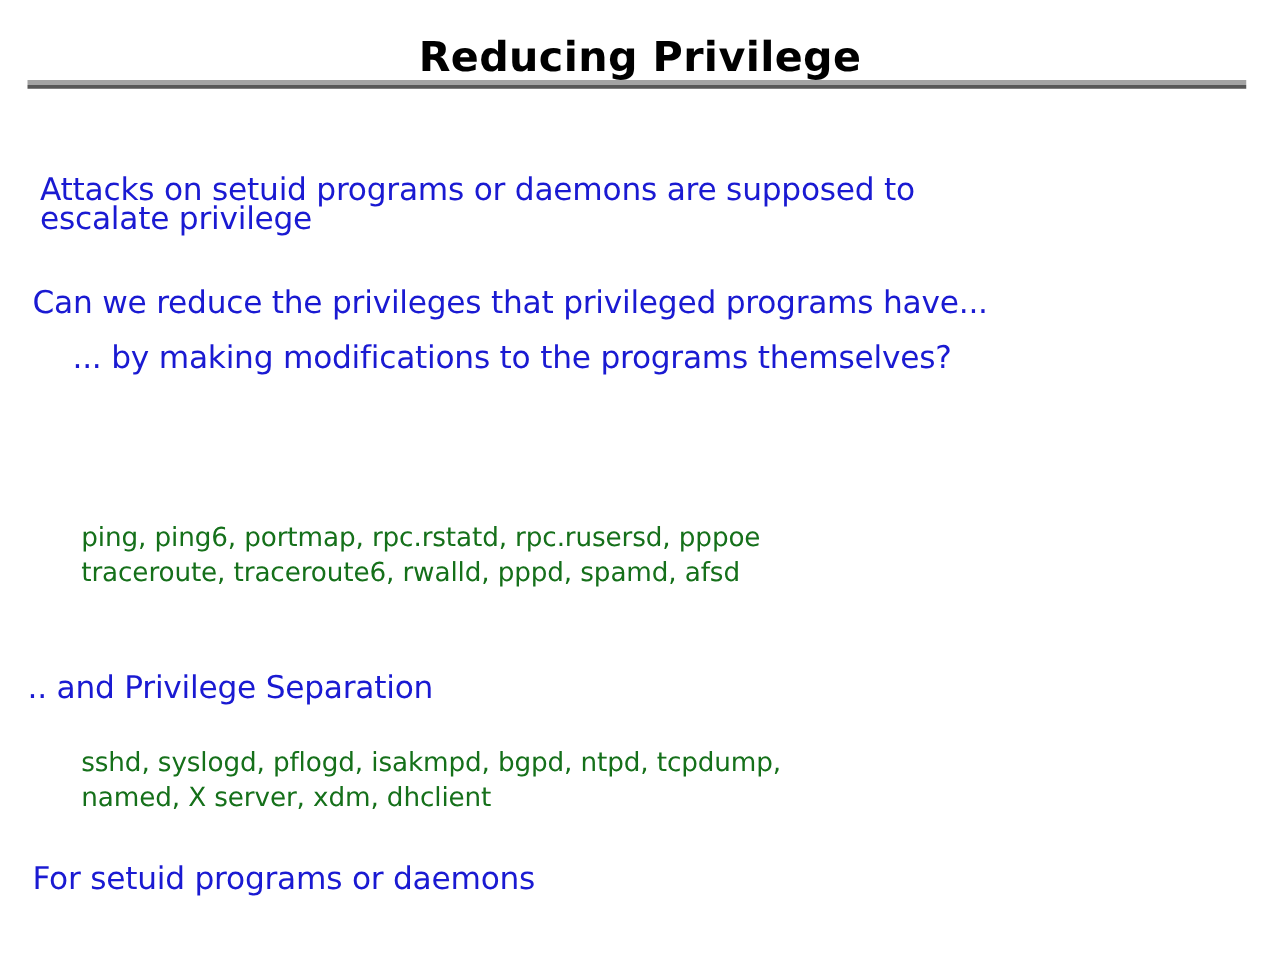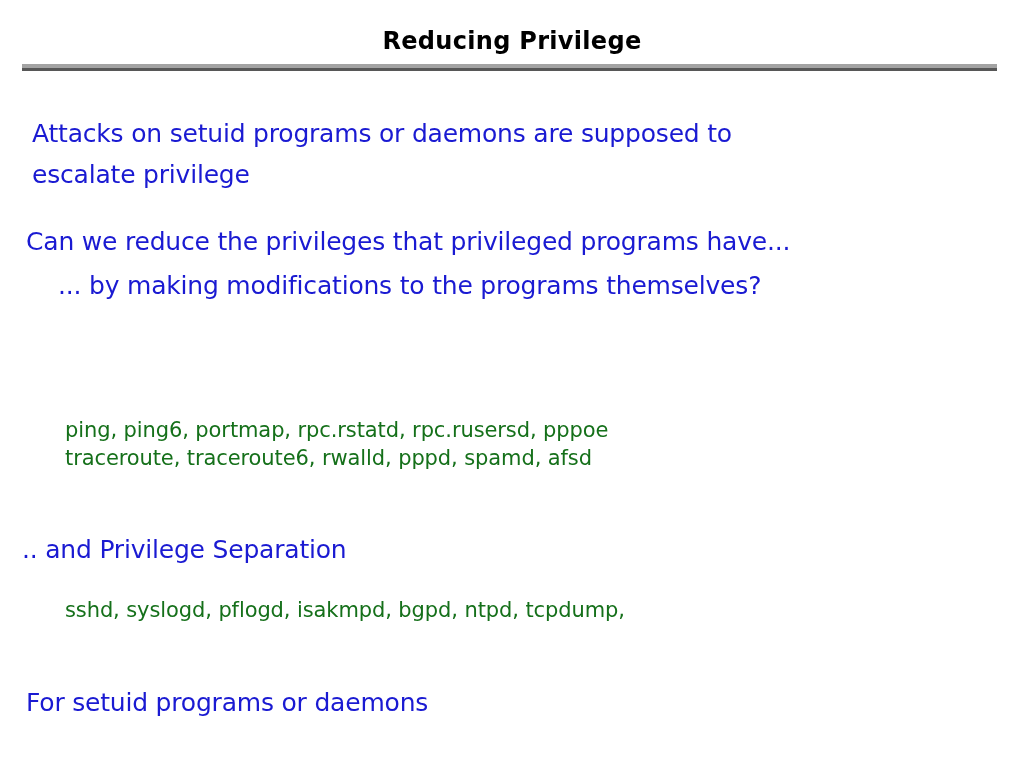--- a/index.html
+++ b/index.html
@@ -24,21 +24,21 @@
 
   
   .slide-title {
     position: absolute;
     left: 0;
     top: 28px;
     width: 1024px;
     text-align: center;
     font-family: "DejaVu Sans", sans-serif;
     font-weight: bold;
-    font-size: 24px;
+    font-size: 33px;
     letter-spacing: 0.3px;
     color: #000000;
     line-height: 1.1;
     white-space: nowrap;
   }
 
   
   .title-rule {
     position: absolute;
     left: 22px;
@@ -84,21 +84,21 @@
     position: absolute;
     color: #15701a;
     font-family: "DejaVu Sans", sans-serif;
     font-size: 21px;
     line-height: 20px;
     white-space: nowrap;
     letter-spacing: -0.1px;
   }
 
   
-  .p-attacks-1   { left: 32px;  top: 118px; text-align: center; }
+  .p-attacks-1   { left: 32px;  top: 136px; text-align: center; }
   .p-attacks-2   { left: 32px;  top: 159px; }
 
   .p-canwe-1     { left: 26px;  top: 226px; }
   .p-canwe-2     { left: 58px;  top: 270px; }
 
   .p-yes         { left: 26px;  top: 351px; }
 
   .g-rev-1       { left: 65px;  top: 420px; }
   .g-rev-2       { left: 65px;  top: 448px; }
   .g-rev-3       { left: 65px;  top: 477px; }
@@ -130,17 +130,18 @@
     <div class="blue-line p-canwe-1">Can we reduce the privileges that privileged programs have...</div>
     <div class="blue-line p-canwe-2">... by making modifications to the programs themselves?</div>
 
 
     <div class="green-line g-rev-1">ping, ping6, portmap, rpc.rstatd, rpc.rusersd, pppoe</div>
     <div class="green-line g-rev-2">traceroute, traceroute6, rwalld, pppd, spamd, afsd</div>
 
     <div class="blue-line p-sep">.. and Privilege Separation</div>
 
     <div class="green-line g-sep-1">sshd, syslogd, pflogd, isakmpd, bgpd, ntpd, tcpdump,</div>
+    <div class="green-line g-sep-2">named, X server, xdm, dhclient</div>
 
     <div class="blue-line p-for">For setuid programs or daemons</div>
 
   </div>
 </div>
 
 </body></html>

